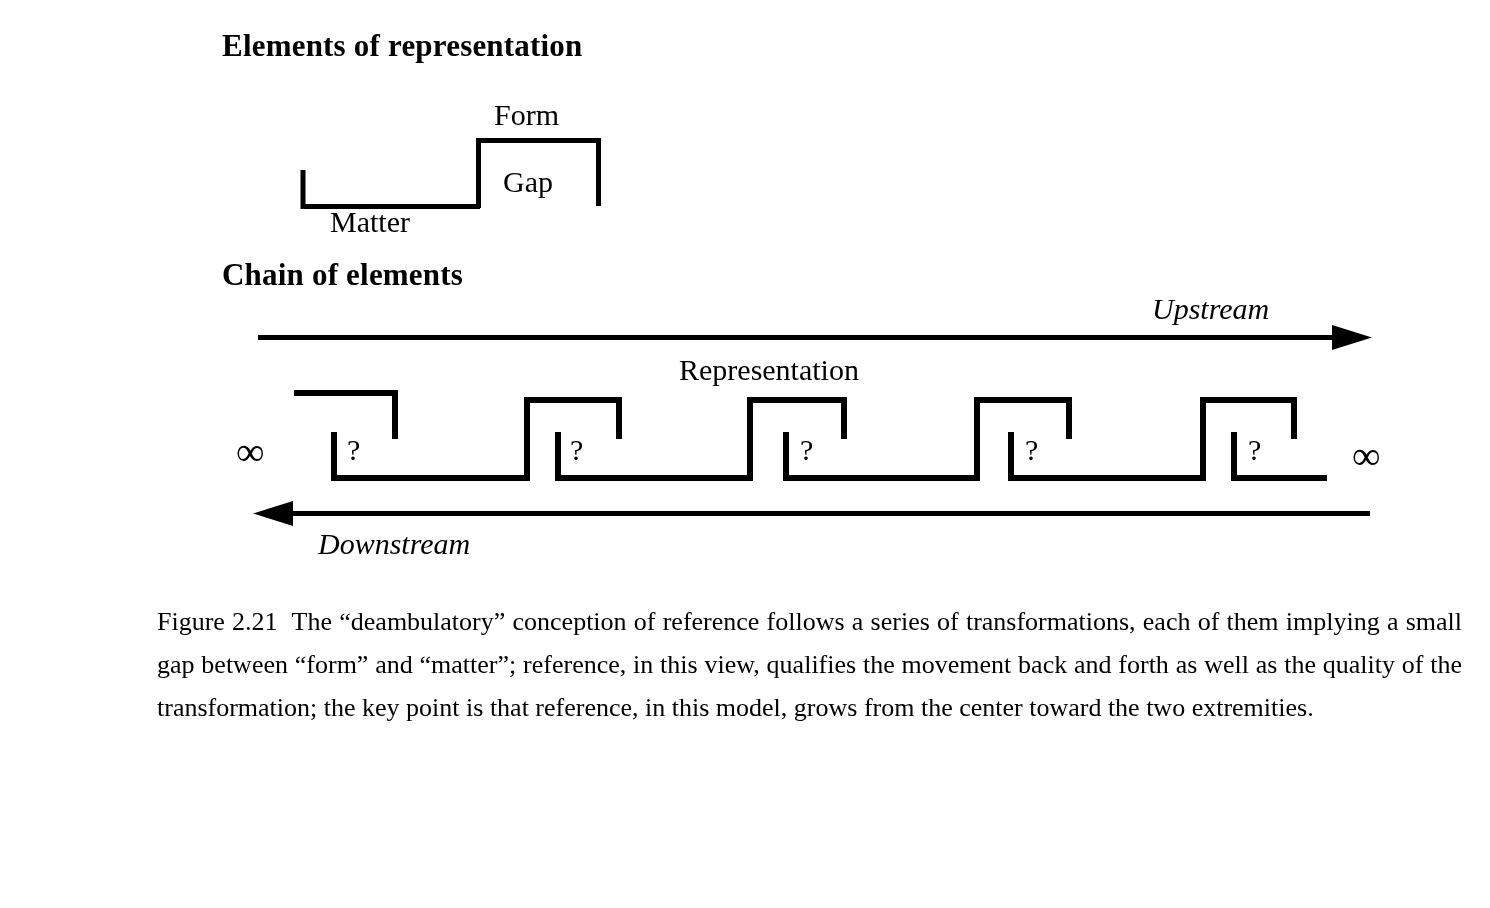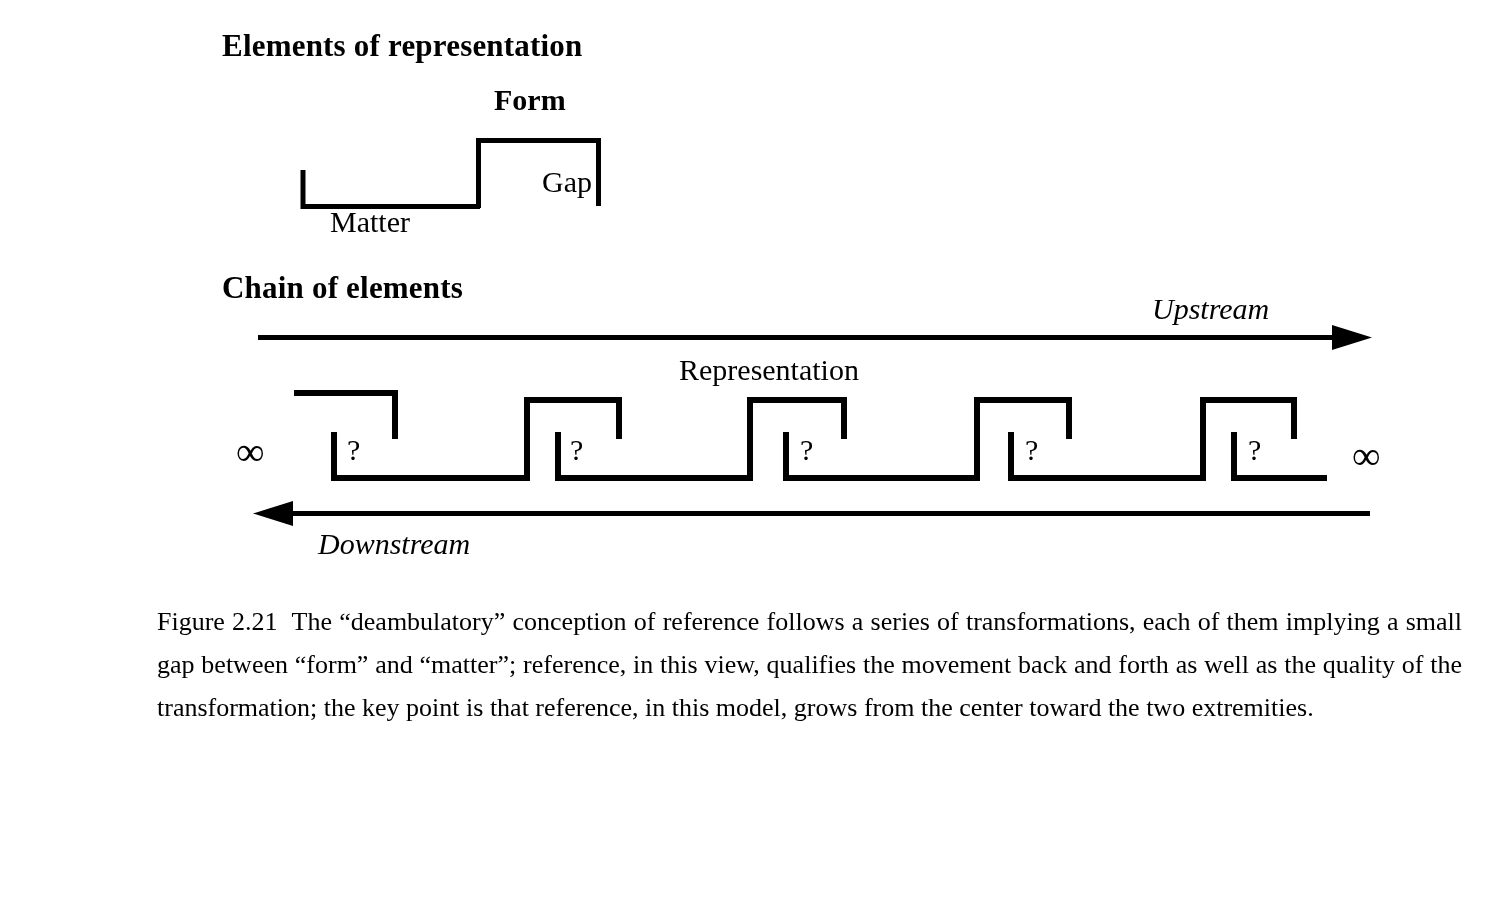--- a/index.html
+++ b/index.html
@@ -25,34 +25,34 @@
   
   .section-heading {
     position: absolute;
     font-weight: bold;
     font-size: 31px;
     line-height: 1;
     letter-spacing: 0.2px;
     white-space: nowrap;
   }
   #heading-elements { left: 222px; top: 30px; }
-  #heading-chain    { left: 222px; top: 272px; }
+  #heading-chain    { left: 222px; top: 259px; }
 
   
   .diagram-label {
     position: absolute;
     font-size: 30px;
     line-height: 1;
     white-space: nowrap;
   }
   .diagram-label.italic { font-style: italic; }
 
-  #label-form          { left: 494px; top: 85px; font-weight: bold; }
+  #label-form          { left: 494px; top: 100px; }
   #label-matter        { left: 330px; top: 167px; margin-top: 40px; }
-  #label-gap           { left: 503px; top: 167px; margin-left: 39px; }
+  #label-gap           { left: 503px; top: 167px; }
   #label-representation{ left: 679px; top: 355px; }
   #label-upstream      { left: 1152px; top: 294px; }
   #label-downstream    { left: 318px; top: 529px; }
 
   .infinity {
     position: absolute;
     font-size: 40px;
     line-height: 1;
   }
   #infinity-left  { left: 236px; top: 432px; }

